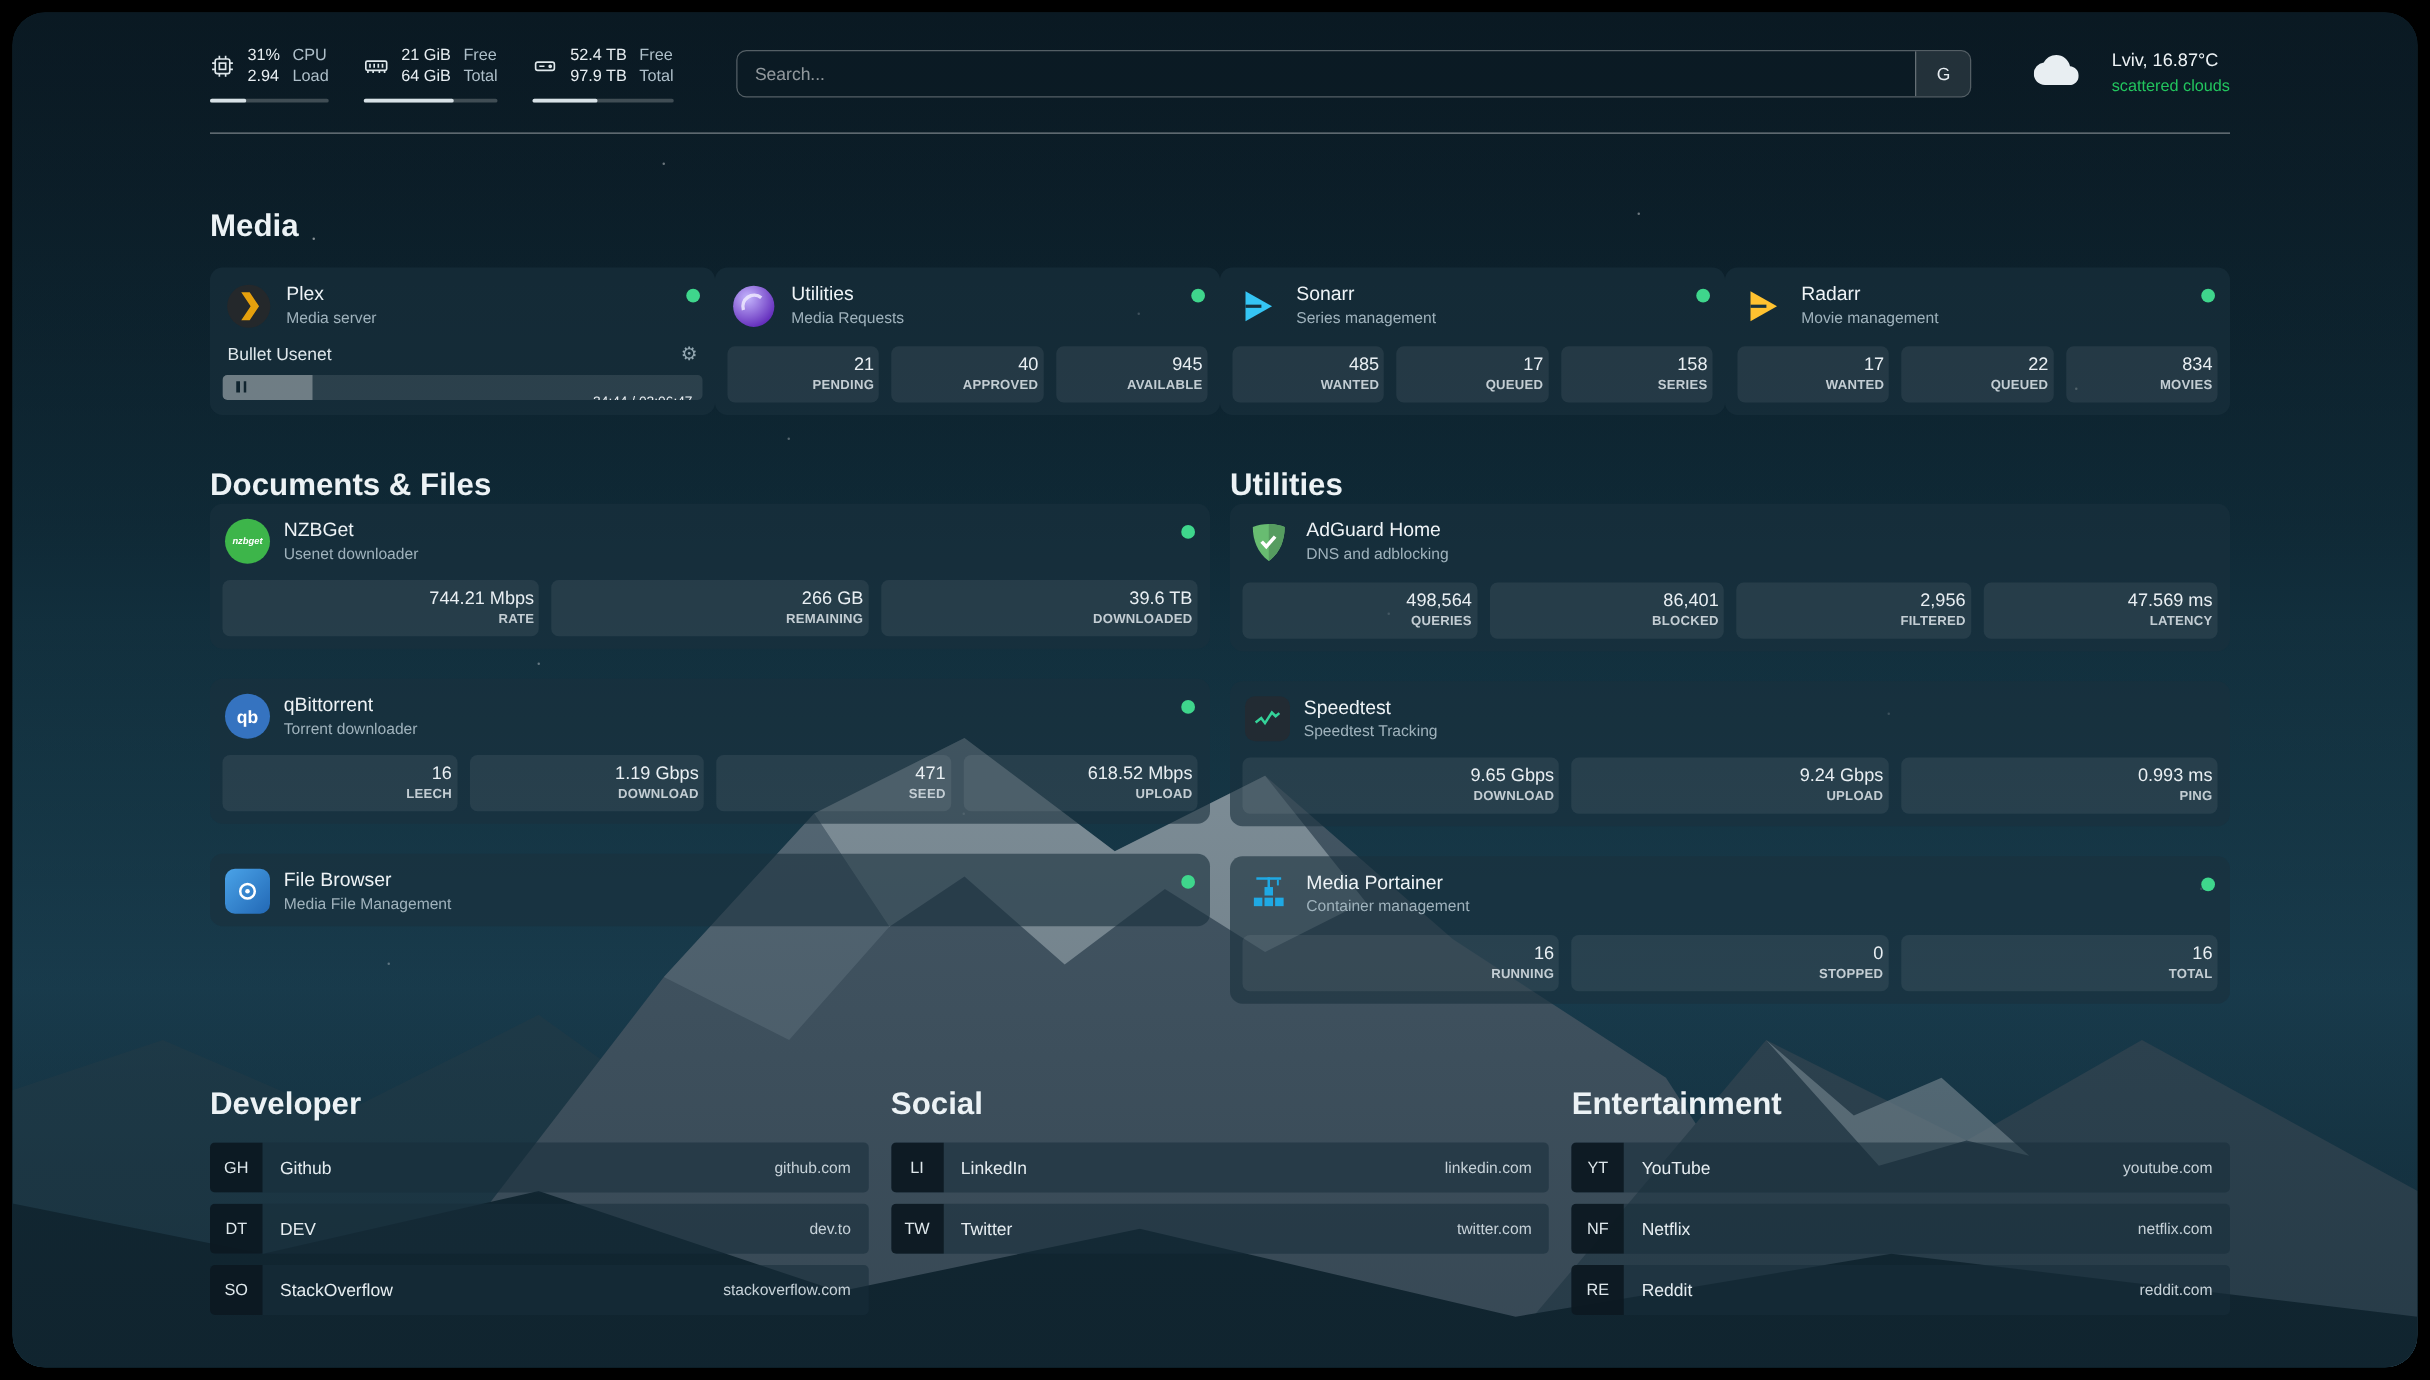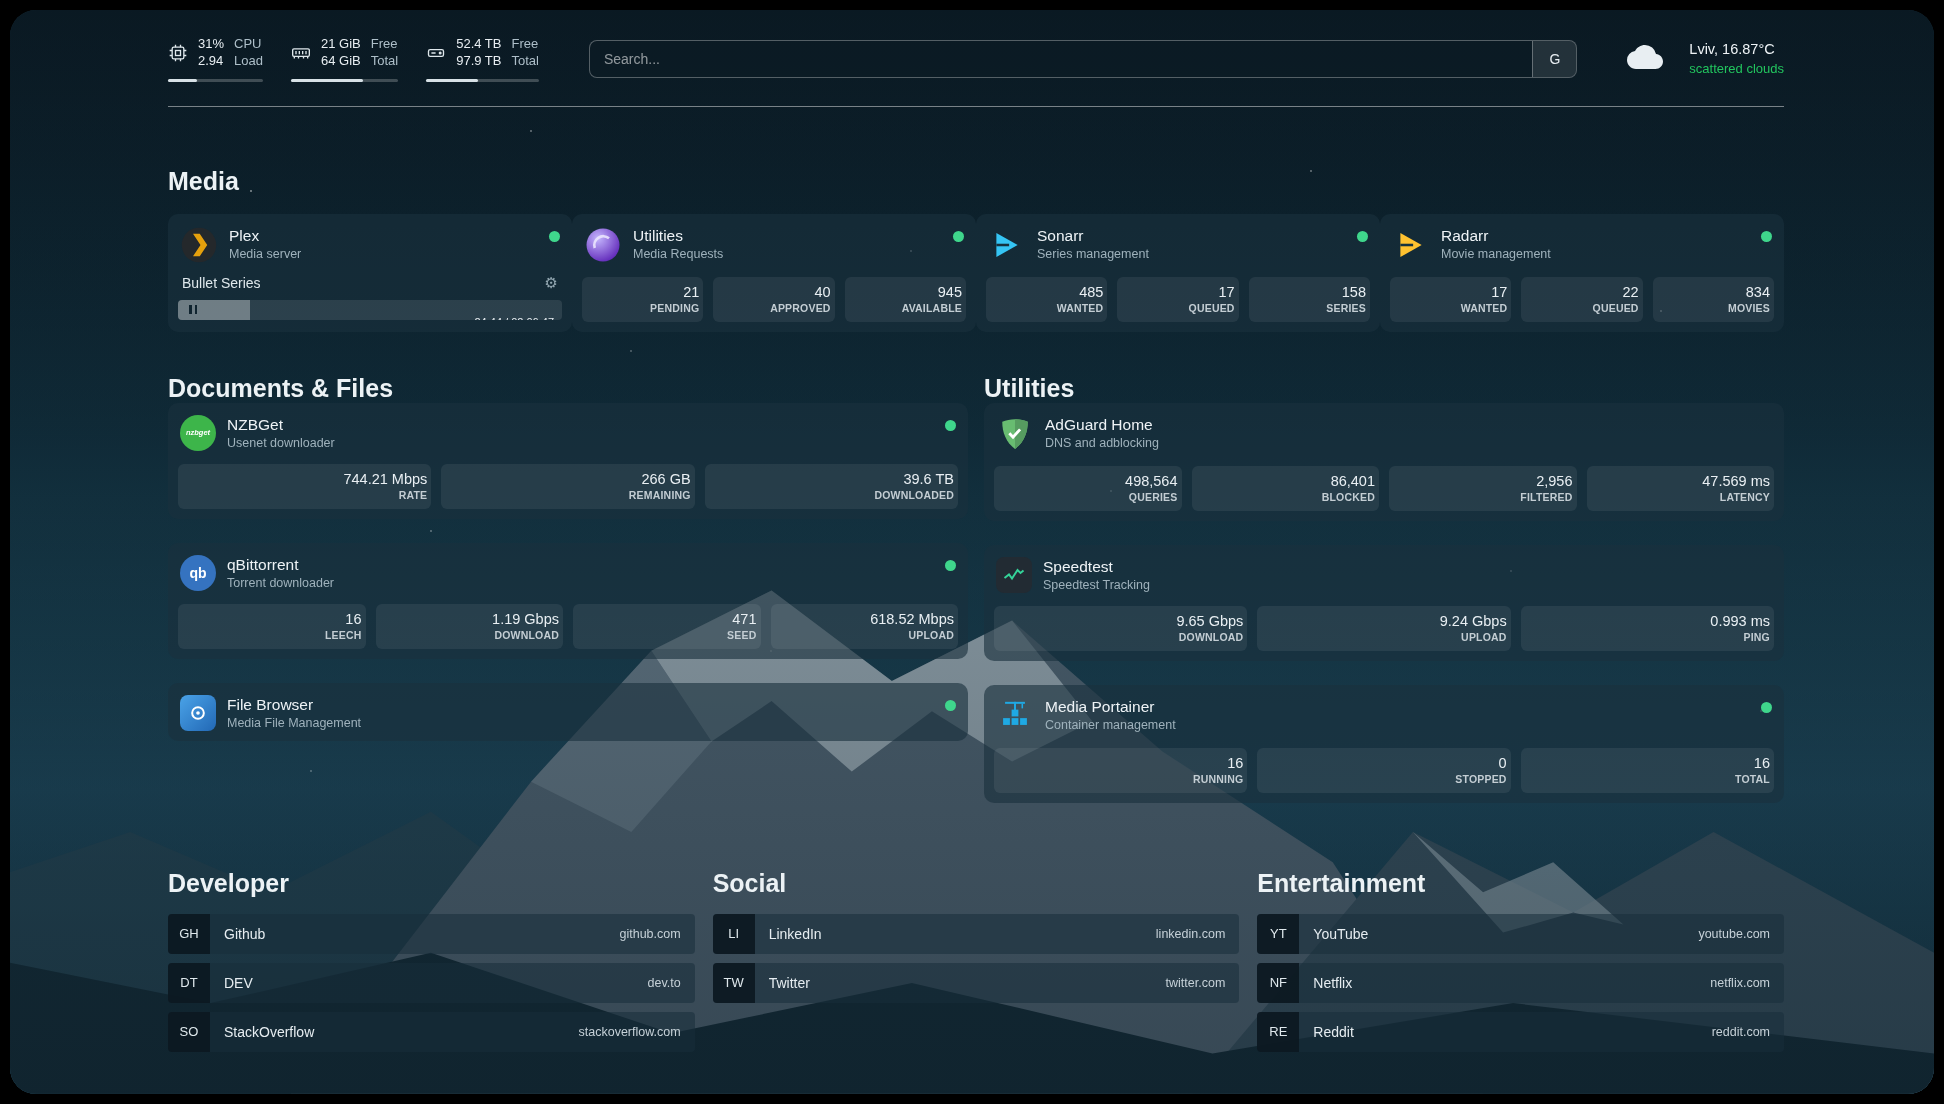--- a/index.html
+++ b/index.html
@@ -219,21 +219,21 @@
                 <polygon points="8,4.5 12.5,4.5 17.5,12 12.5,19.5 8,19.5 13,12" fill="#e5a00d"></polygon>
               </svg>
             </span>
             <div class="app-text">
               <span class="app-name">Plex</span>
               <span class="app-desc">Media server</span>
             </div>
             <span class="dot"></span>
           </div>
           <div class="np-row">
-            <span>Bullet Series</span>
+            <span>Bullet Usenet</span>
             <span class="gear">⚙</span>
           </div>
           <div class="p-bar">
             <span class="pause-box">
                 <i></i>
                 <i></i>
               </span>
             <div class="p-fill"></div>
             <span class="p-time">24:44 / 02:06:47</span>
           </div>

